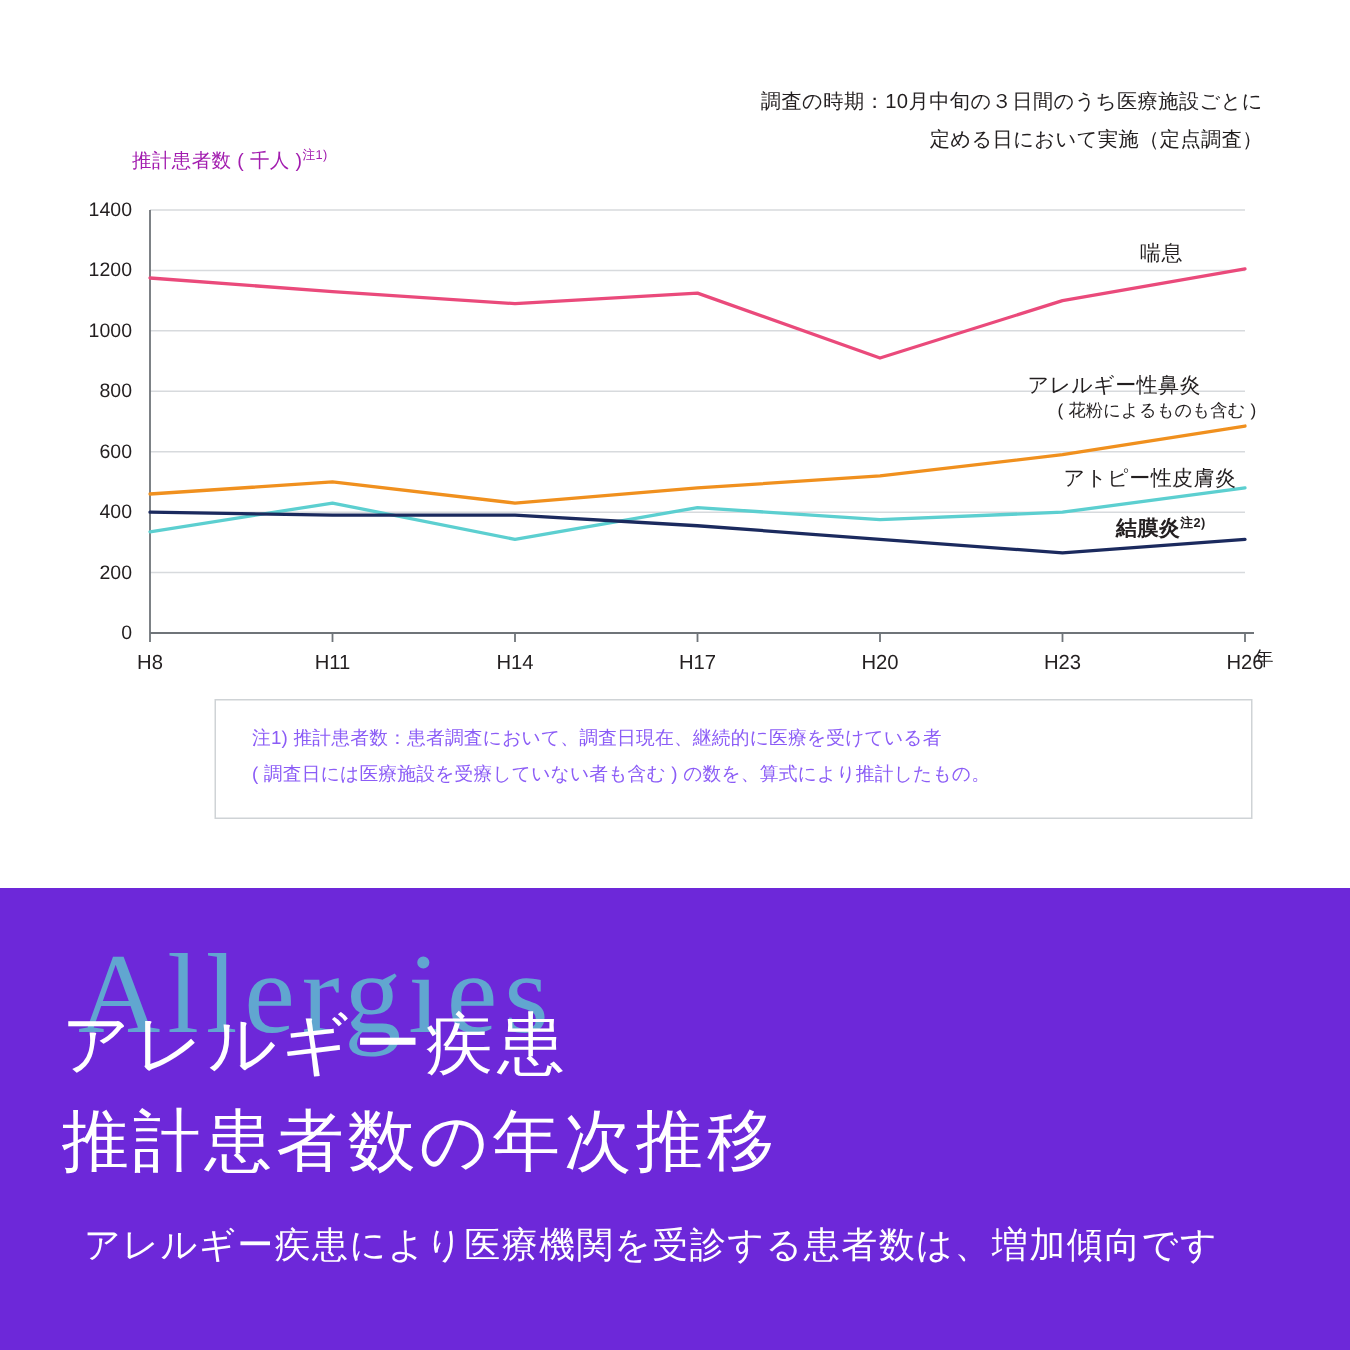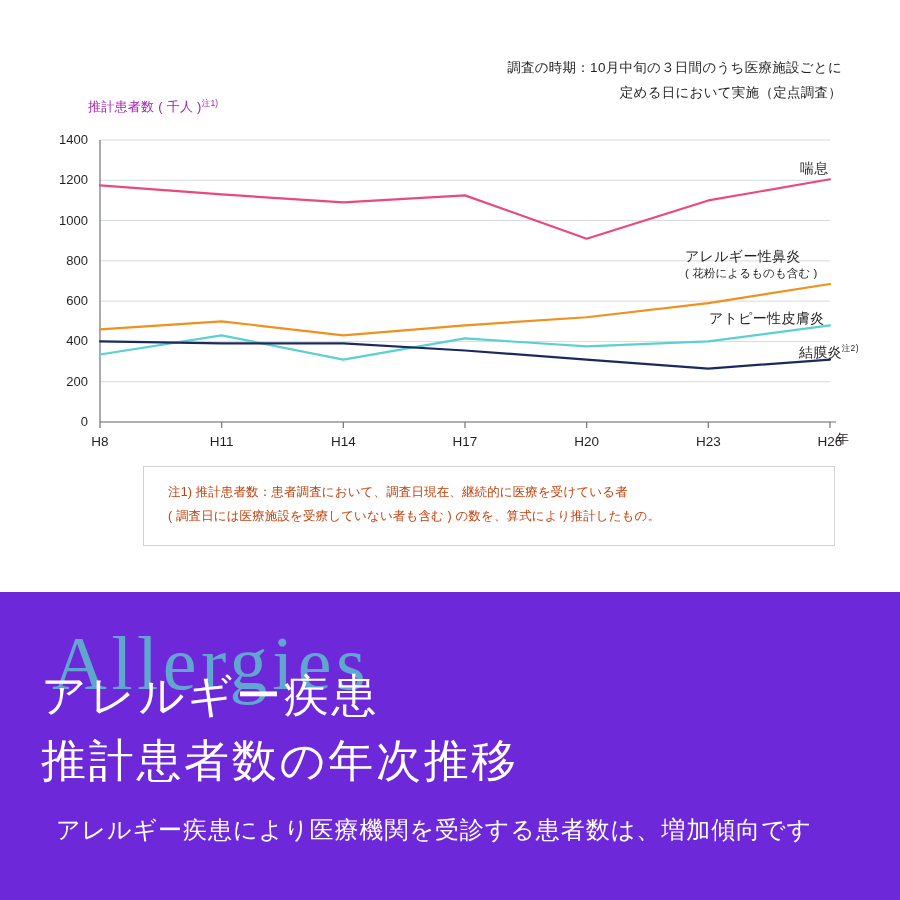--- a/index.html
+++ b/index.html
@@ -71,42 +71,43 @@
     position: absolute;
     font-size: 14px;
     color: #231f20;
     letter-spacing: 0.02em;
     white-space: nowrap;
   }
   .series-label .sub {
     display: block;
     font-size: 11.5px;
     letter-spacing: 0.01em;
+    margin-left: 20px;
   }
   .series-label sup {
     font-size: 8.5px;
     vertical-align: super;
   }
-  #lbl-asthma { left: 800px; top: 160px; }
+  #lbl-asthma { left: 760px; top: 160px; }
   #lbl-rhinitis { left: 685px; top: 248px; }
   #lbl-dermatitis { left: 709px; top: 310px; }
-  #lbl-conjunctivitis { left: 799px; top: 343px; }
+  #lbl-conjunctivitis { left: 744px; top: 343px; font-weight: bold; }
 
   
   .footnote-box {
     position: absolute;
     left: 143px;
     top: 466px;
     width: 692px;
     border: 1px solid #cfd3d6;
     box-sizing: border-box;
     padding: 14px 20px 16px 24px;
     font-size: 12.5px;
     line-height: 1.9;
-    color: #c2410c;
+    color: #8b5cf6;
     letter-spacing: 0.01em;
   }
   .footnote-box p {
     margin: 0;
   }
 
   
   .banner {
     position: absolute;
     left: 0;

